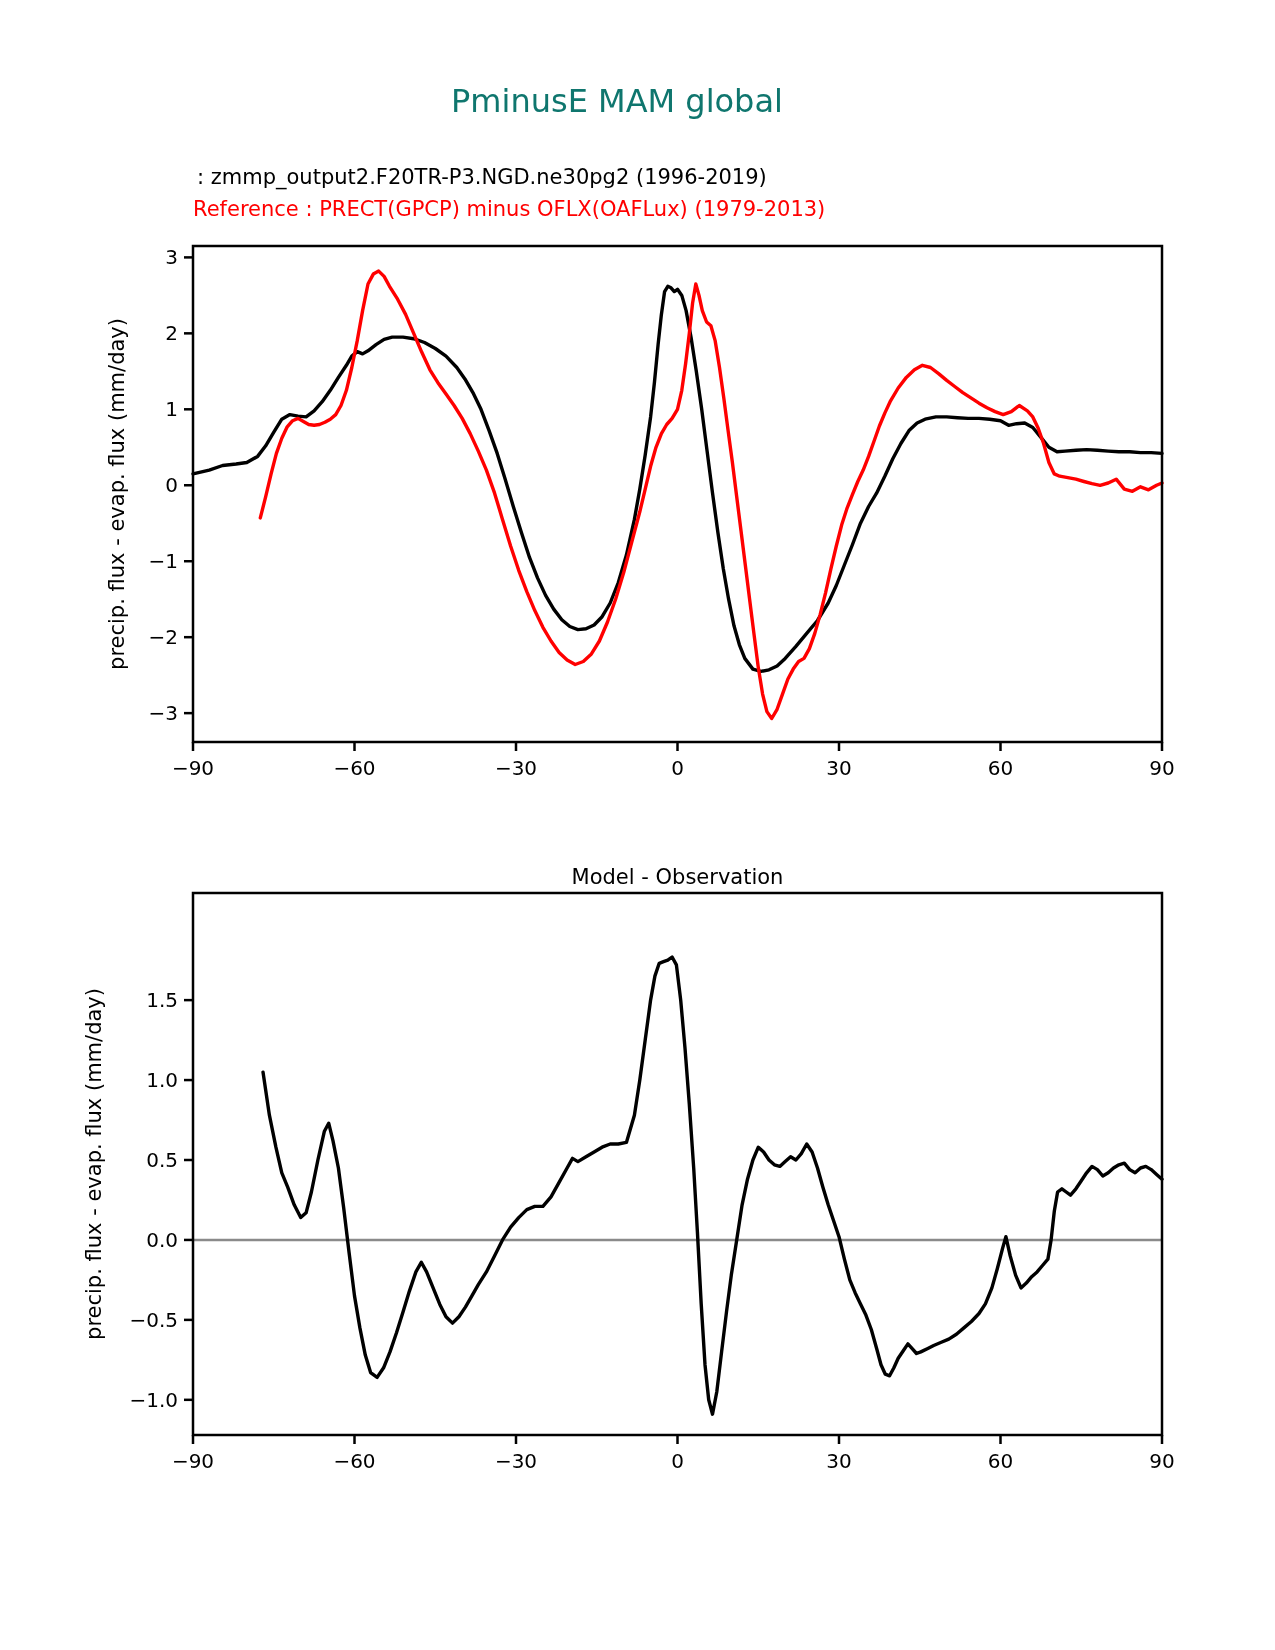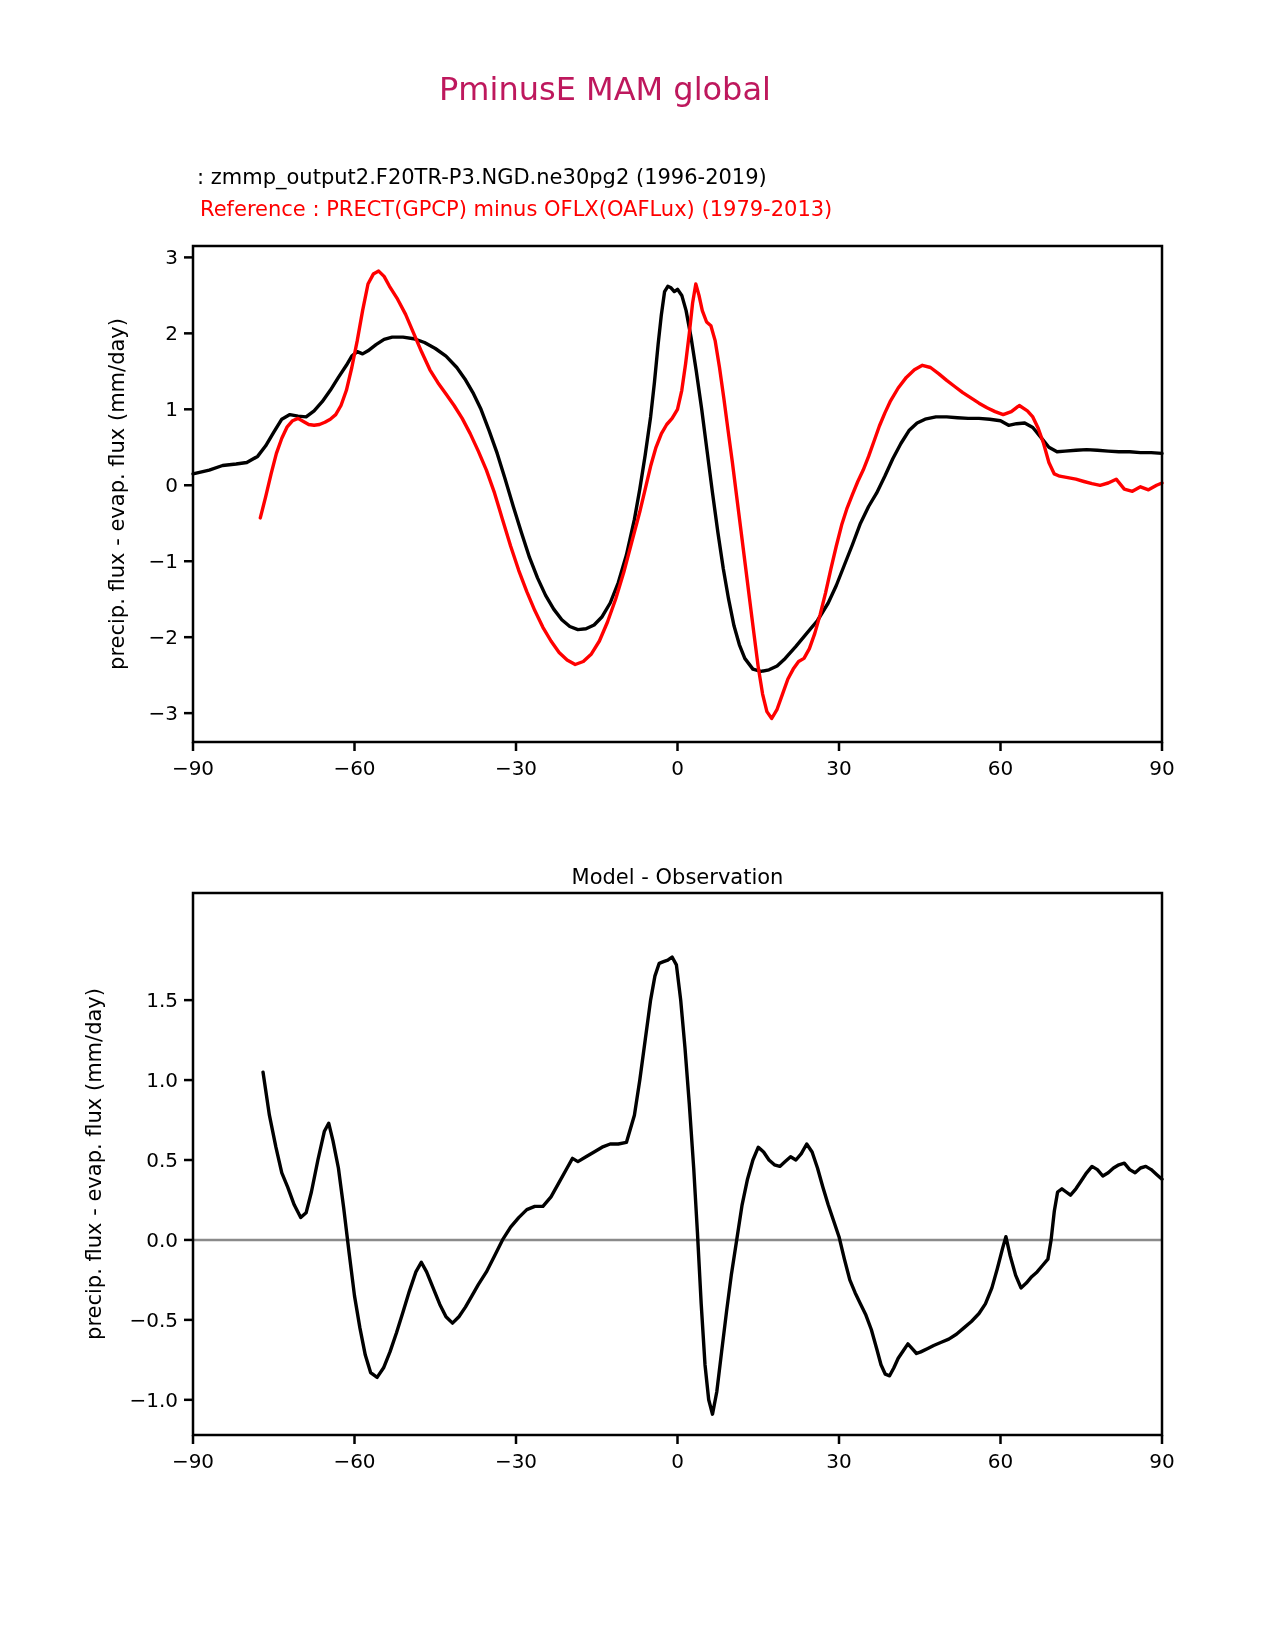--- a/index.html
+++ b/index.html
@@ -4,29 +4,29 @@
 <style>
   html, body { margin: 0; padding: 0; }
   body {
     width: 1275px; height: 1650px;
     background: #ffffff;
     position: relative;
     font-family: "DejaVu Sans", "Liberation Sans", sans-serif;
   }
   .fig-title {
     position: absolute; left: 0; top: 70px; width: 1210px;
-    text-align: center; font-size: 32px; color: #be185d;
-    font-weight: normal; margin: 0;
+    text-align: center; font-size: 32px; color: #0f766e;
+    font-weight: normal; margin: 12px;
   }
   .legend-model {
     position: absolute; left: 197px; top: 165px;
     font-size: 21px; color: #000; white-space: pre;
   }
   .legend-ref {
-    position: absolute; left: 200px; top: 197px;
+    position: absolute; left: 193px; top: 197px;
     font-size: 21px; white-space: pre;
   }
   #figure { position: absolute; left: 0; top: 0; }
   #figure text { font-family: "DejaVu Sans", "Liberation Sans", sans-serif; fill: #000; }
 </style>
 </head>
 <body>
 
 <svg id="figure" width="1275" height="1650" viewBox="0 0 1275 1650">
     <g>

